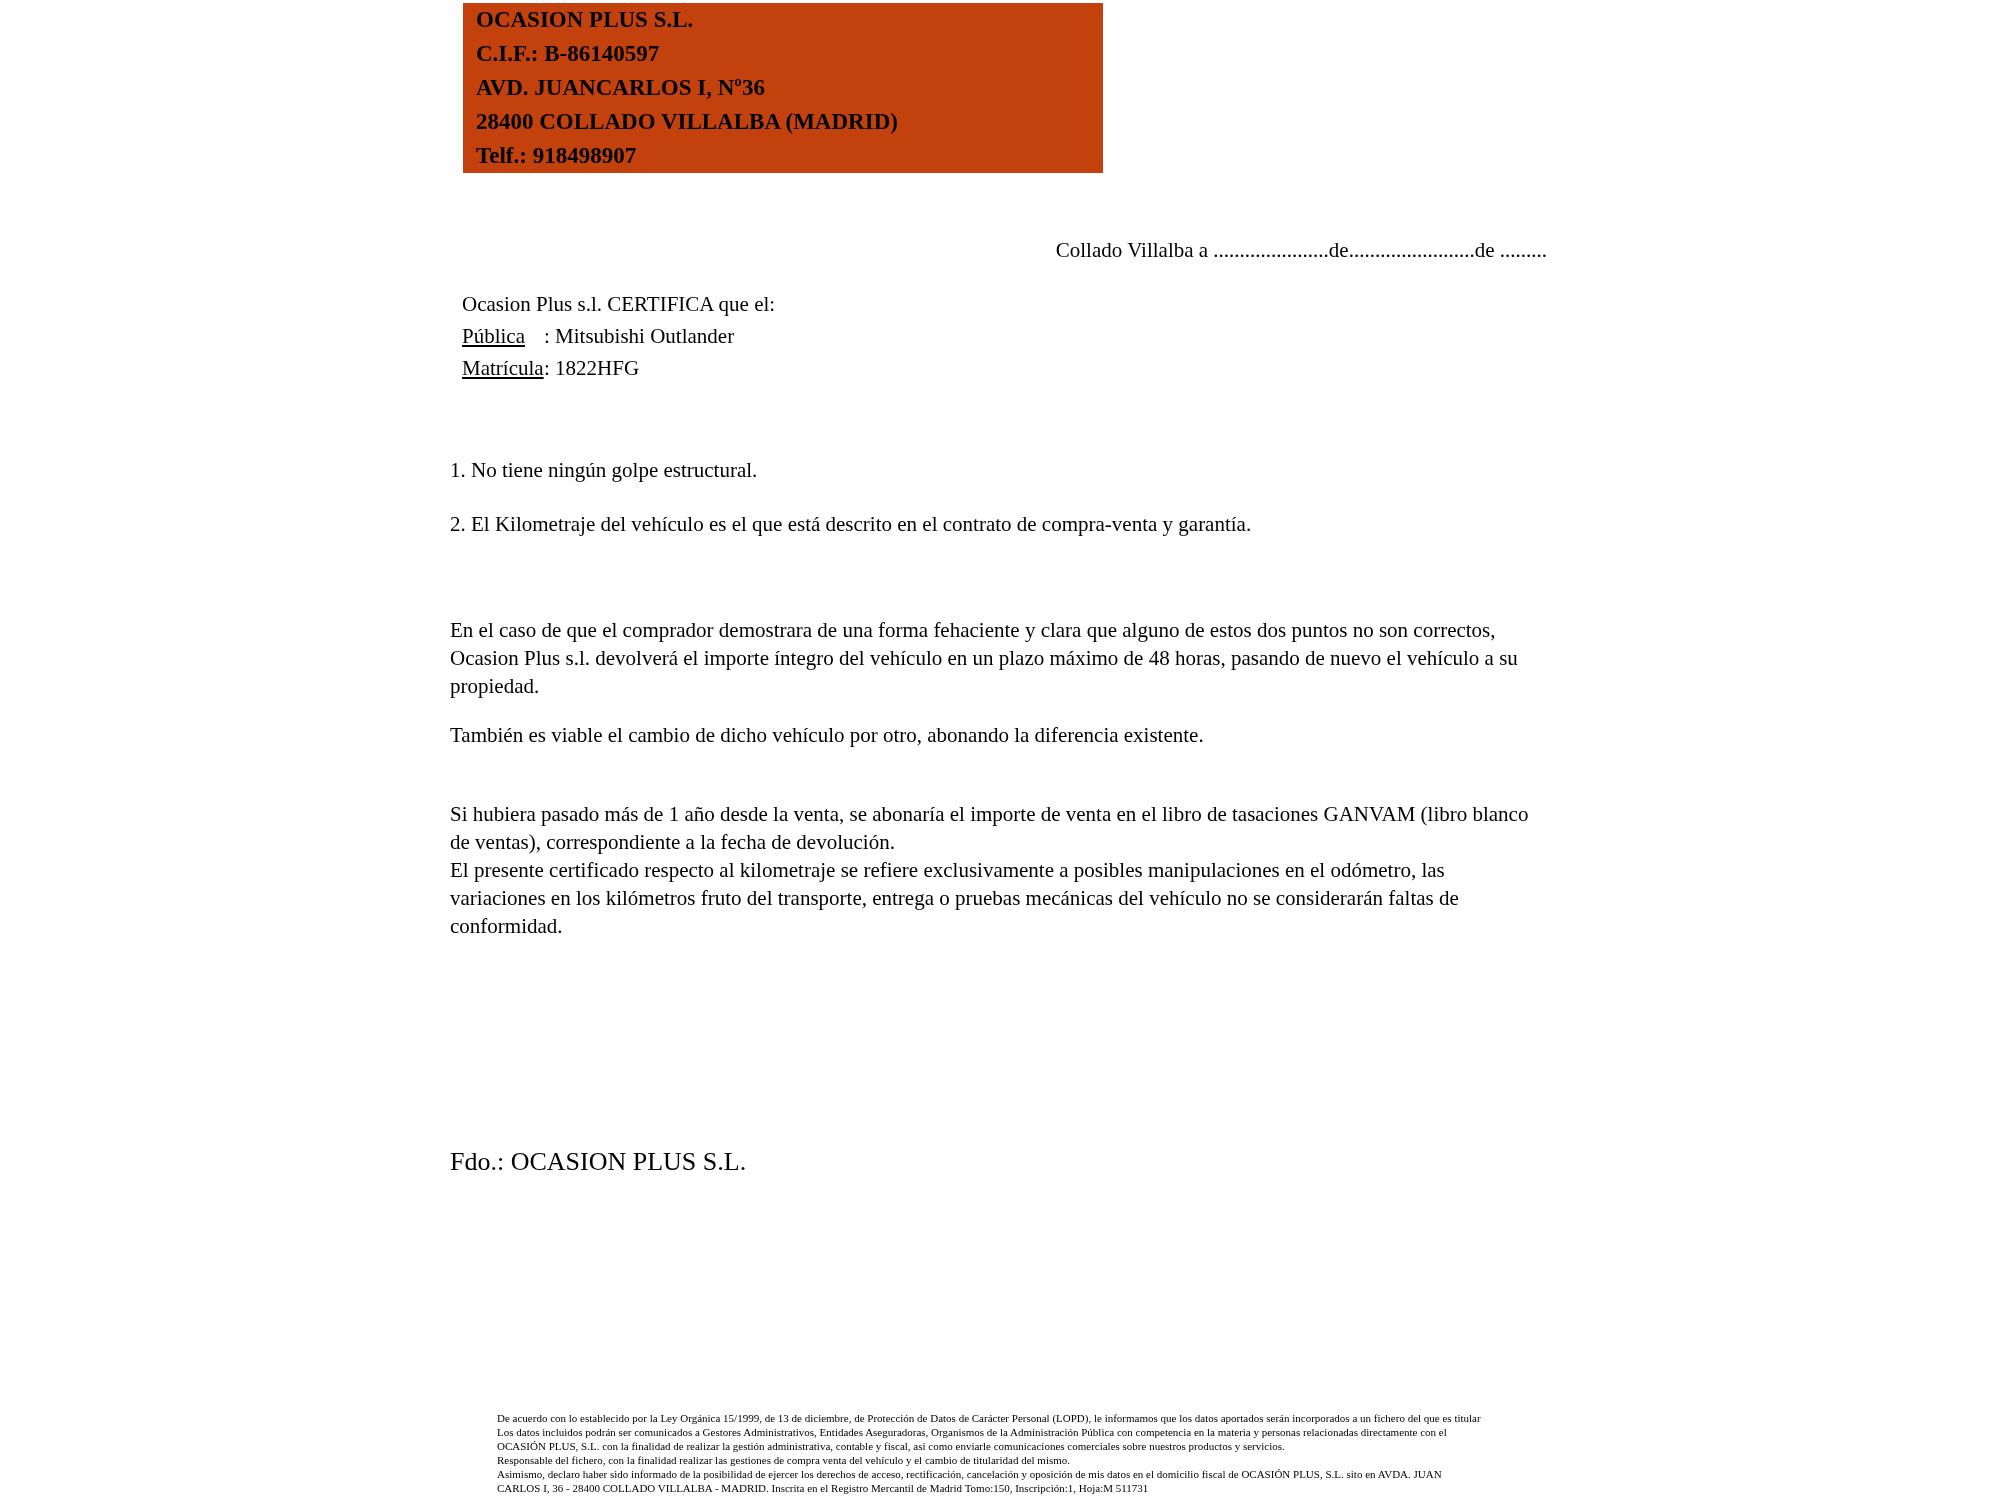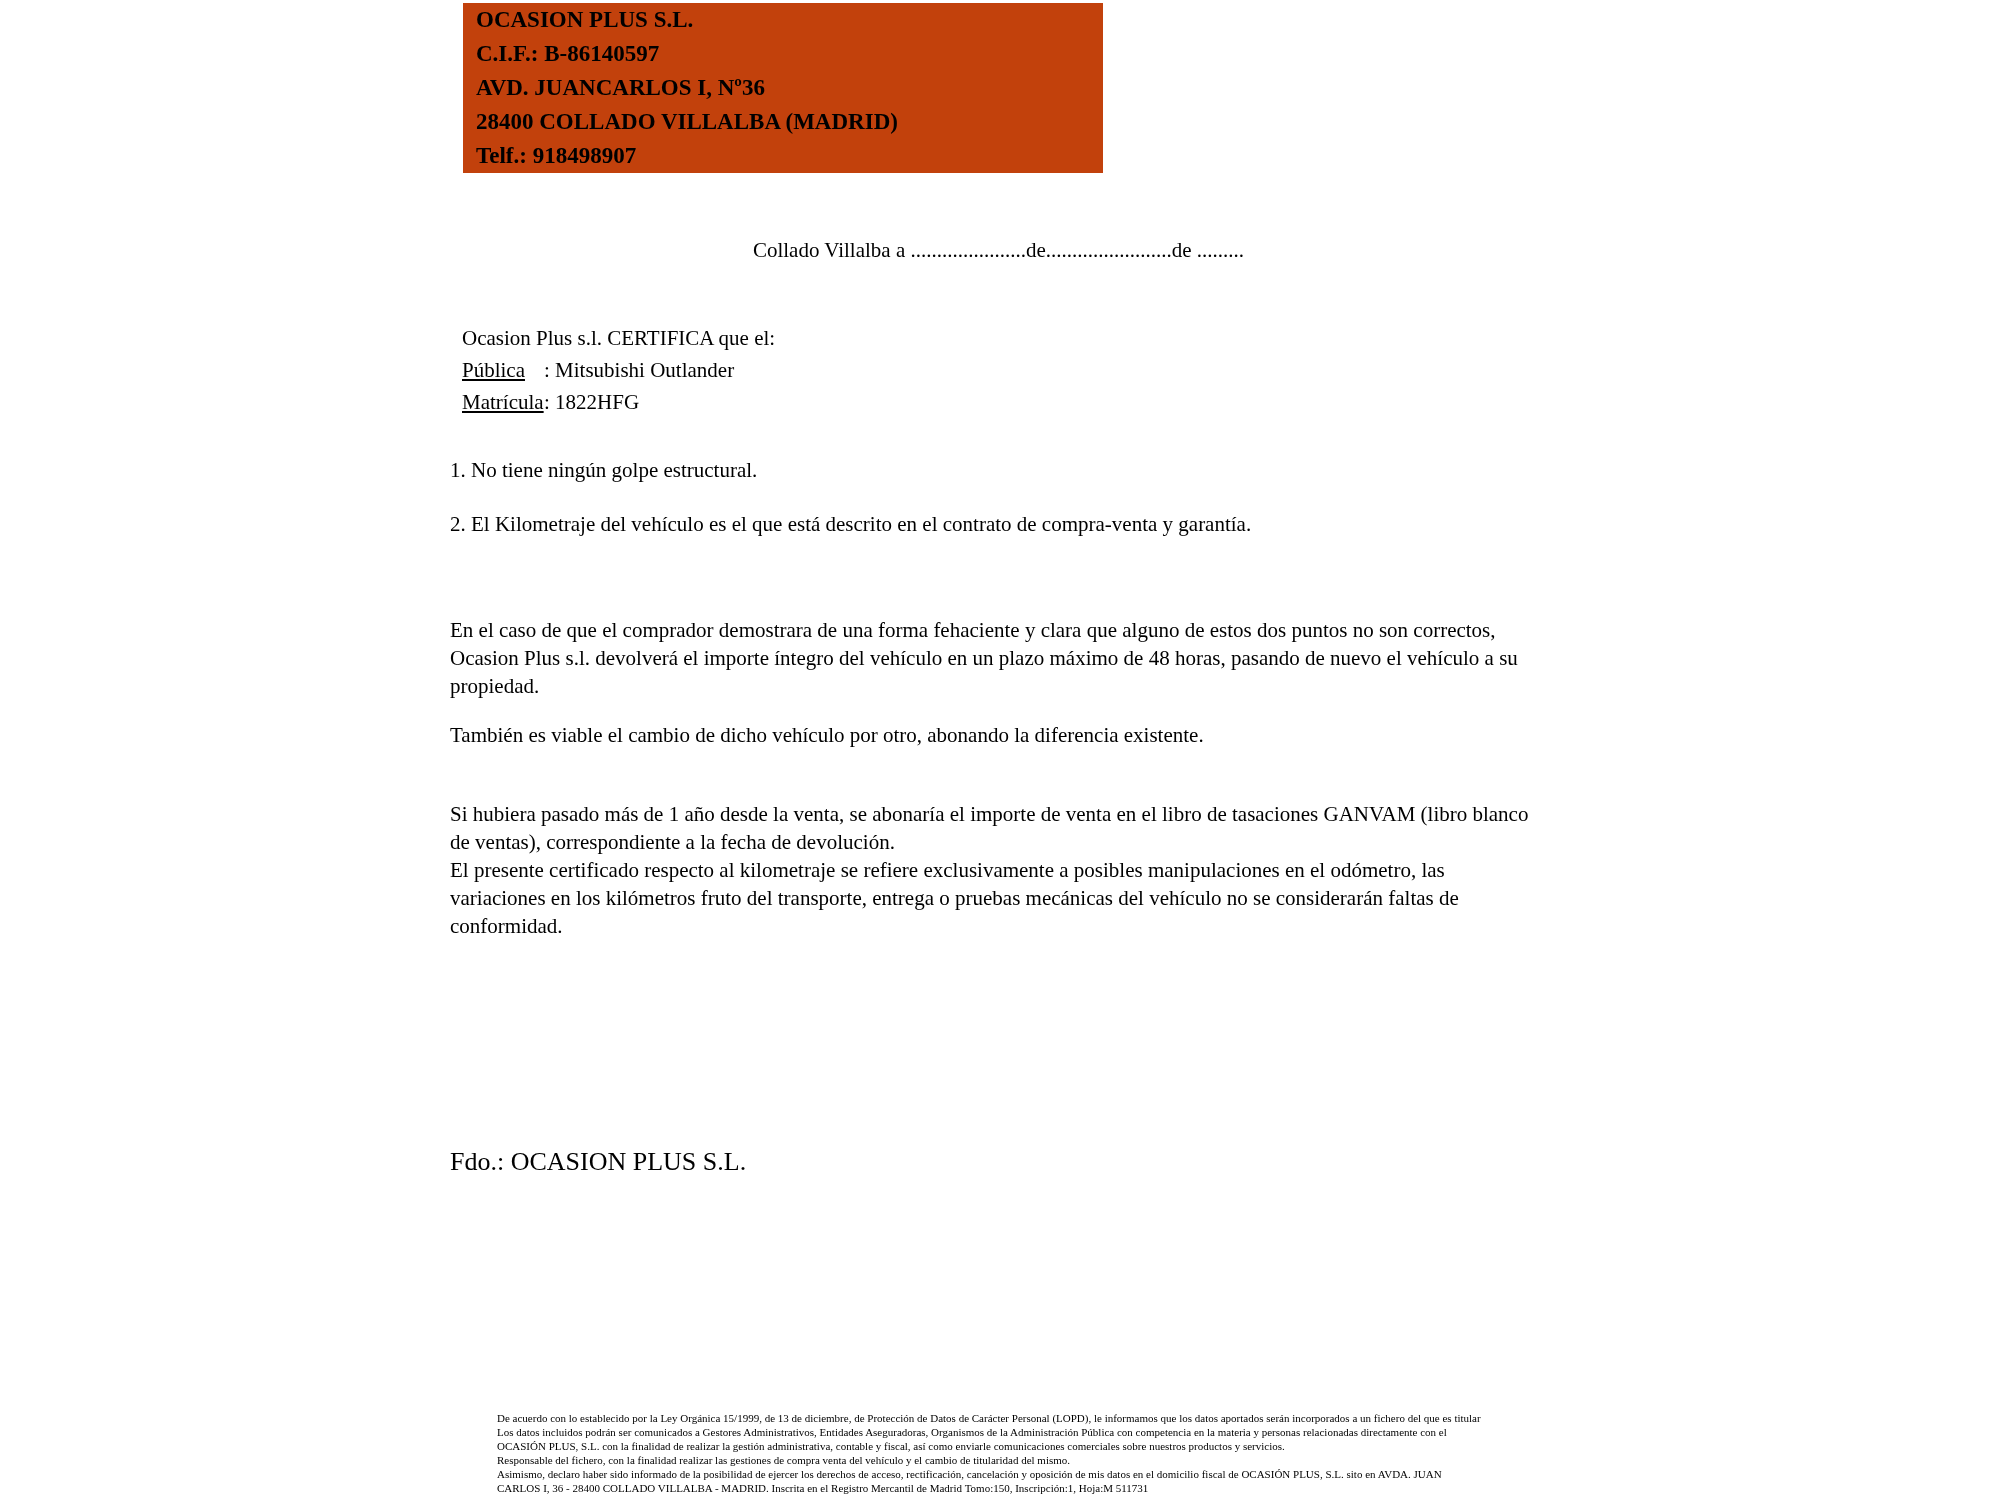--- a/index.html
+++ b/index.html
@@ -26,29 +26,29 @@
     background: #c2410c;
     font-weight: bold;
     font-size: 23px;
     line-height: 34px;
   }
   .date-line {
     position: absolute;
     left: 450px;
     top: 236px;
     width: 1097px;
-    text-align: center;
+    text-align: right;
     font-size: 21px;
     line-height: 28px;
     white-space: nowrap;
   }
   .cert-block {
     position: absolute;
     left: 462px;
-    top: 322px;
+    top: 288px;
     font-size: 21px;
     line-height: 32px;
   }
   .cert-field .flabel {
     display: inline-block;
     width: 82px;
     text-decoration: underline;
   }
   .condition-1 {
     position: absolute;

